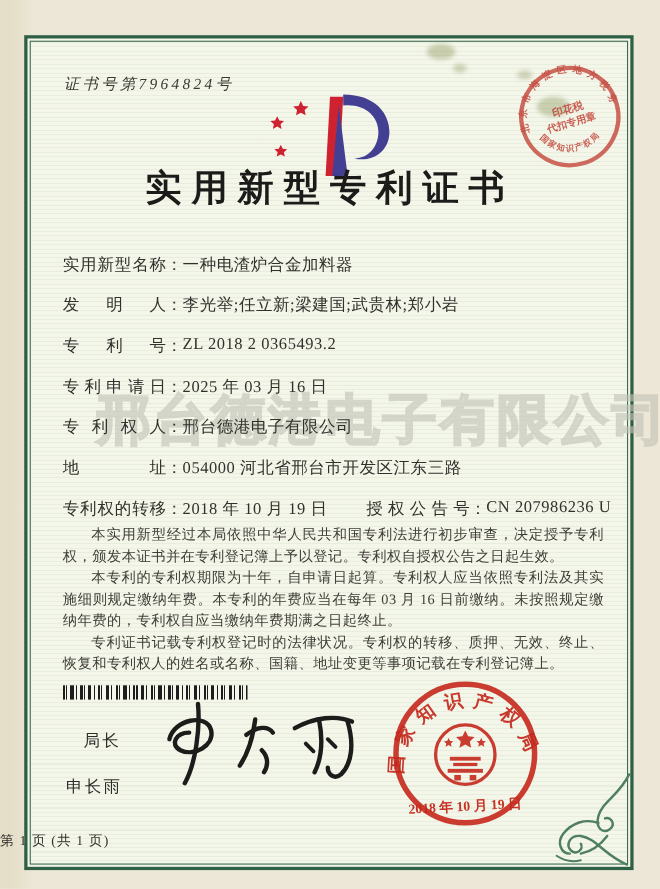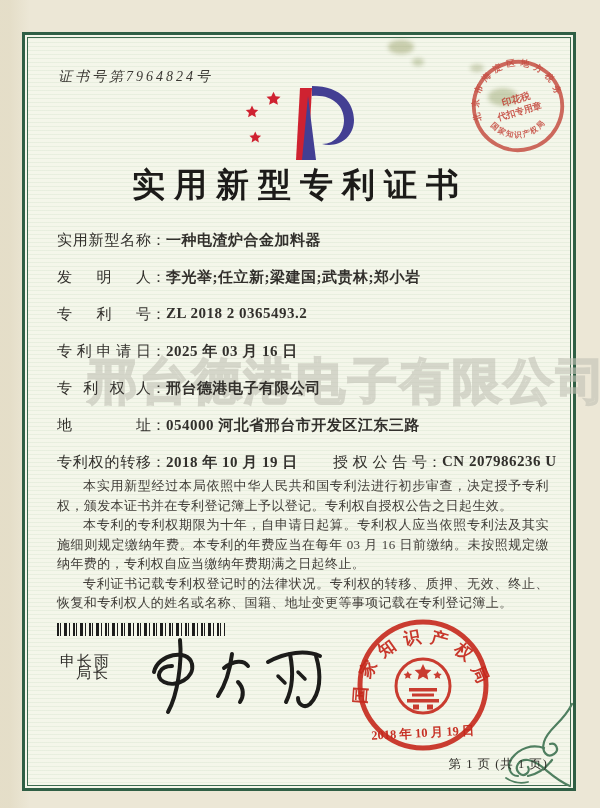--- a/index.html
+++ b/index.html
@@ -7,43 +7,43 @@
   .page{position:relative;width:600px;height:808px;background:
     linear-gradient(90deg, rgba(215,205,175,.35) 0 10px, rgba(0,0,0,0) 30px),
     #ece7d6;}
   .frame{position:absolute;left:22px;top:32px;width:548px;height:753px;
     border:3px solid #2f5f45;background:#f4f6ea;}
   .frame-inner{position:absolute;left:2px;top:2px;right:2px;bottom:2px;
     border:1px solid #3c6a4f;
     background:repeating-linear-gradient(180deg, rgba(120,170,120,.10) 0 1px, rgba(0,0,0,0) 1px 4px);}
   .abs{position:absolute;}
   .cert-no{left:58px;top:68px;font-size:14px;color:#3a3833;letter-spacing:3px;font-style:italic;}
-  .title{left:0;top:163px;width:600px;text-align:center;font-size:33px;font-weight:bold;
+  .title{left:0;top:149px;width:600px;text-align:center;font-size:33px;font-weight:bold;
     color:#1c1b19;letter-spacing:9px;}
   .fields{left:57px;top:231px;width:500px;font-size:15px;color:#32302c;}
   .frow{height:22px;margin-bottom:15px;white-space:nowrap;}
   .flabel{display:inline-block;width:94px;text-align:justify;text-align-last:justify;vertical-align:top;}
   .fcolon{display:inline-block;vertical-align:top;}
-  .fvalue{display:inline-block;vertical-align:top;letter-spacing:.5px;font-weight:bold;}
+  .fvalue{display:inline-block;vertical-align:top;letter-spacing:.5px;}
   .frow-two .pair2{position:absolute;left:276px;}
   .frow-last{position:relative;}
   .watermark{left:88px;top:349px;width:520px;font-size:49px;font-weight:bold;letter-spacing:3px;
     color:rgba(190,190,178,0.18);-webkit-text-stroke:2px #c3c3b7;opacity:.62;white-space:nowrap;}
   .paras{left:57px;top:476px;width:492px;font-size:13px;line-height:19.5px;color:#403d38;text-align:justify;}
   .paras p{margin:0;text-indent:2em;letter-spacing:.4px;}
   .barcode{left:57px;top:623px;width:168px;height:13px;background:
     repeating-linear-gradient(90deg,#1d1d1d 0 2px,#f4f6ea 2px 3px,#1d1d1d 3px 4px,#f4f6ea 4px 7px,
     #1d1d1d 7px 10px,#f4f6ea 10px 12px,#1d1d1d 12px 13px,#f4f6ea 13px 16px);}
   .signer-title{left:76px;top:664px;font-size:15px;color:#2e2c28;letter-spacing:2px;font-family:Liberation Sans, sans-serif;}
-  .signer-name{left:60px;top:652px;font-size:15px;color:#2e2c28;letter-spacing:2px;font-family:"Liberation Sans","DejaVu Sans",sans-serif;}
+  .signer-name{left:60px;top:706px;font-size:15px;color:#2e2c28;letter-spacing:2px;font-family:"Liberation Sans","DejaVu Sans",sans-serif;}
   .signature{left:140px;top:632px;}
   .tax-seal{left:470px;top:58px;transform:rotate(-16deg);opacity:.88;}
   .office-seal{left:352px;top:616px;}
   .corner-ornament{left:492px;top:698px;}
-  .footer{left:0;top:756px;width:548px;text-align:right;font-size:12.5px;color:#33312c;letter-spacing:1px;font-family:Liberation Serif, serif;}
+  .footer{left:0;top:756px;width:548px;text-align:left;font-size:12.5px;color:#33312c;letter-spacing:1px;font-family:Liberation Serif, serif;}
   .stain{border-radius:50%;filter:blur(2px);}
   .stain1{left:388px;top:40px;width:26px;height:14px;background:rgba(120,130,60,.35);}
   .stain2{left:412px;top:58px;width:12px;height:8px;background:rgba(110,125,55,.3);}
   .stain3{left:488px;top:88px;width:30px;height:18px;background:rgba(115,130,60,.33);}
   .stain4{left:470px;top:64px;width:14px;height:8px;background:rgba(120,130,65,.3);}
 </style>
 </head>
 <body>
 
 <div class="page">

